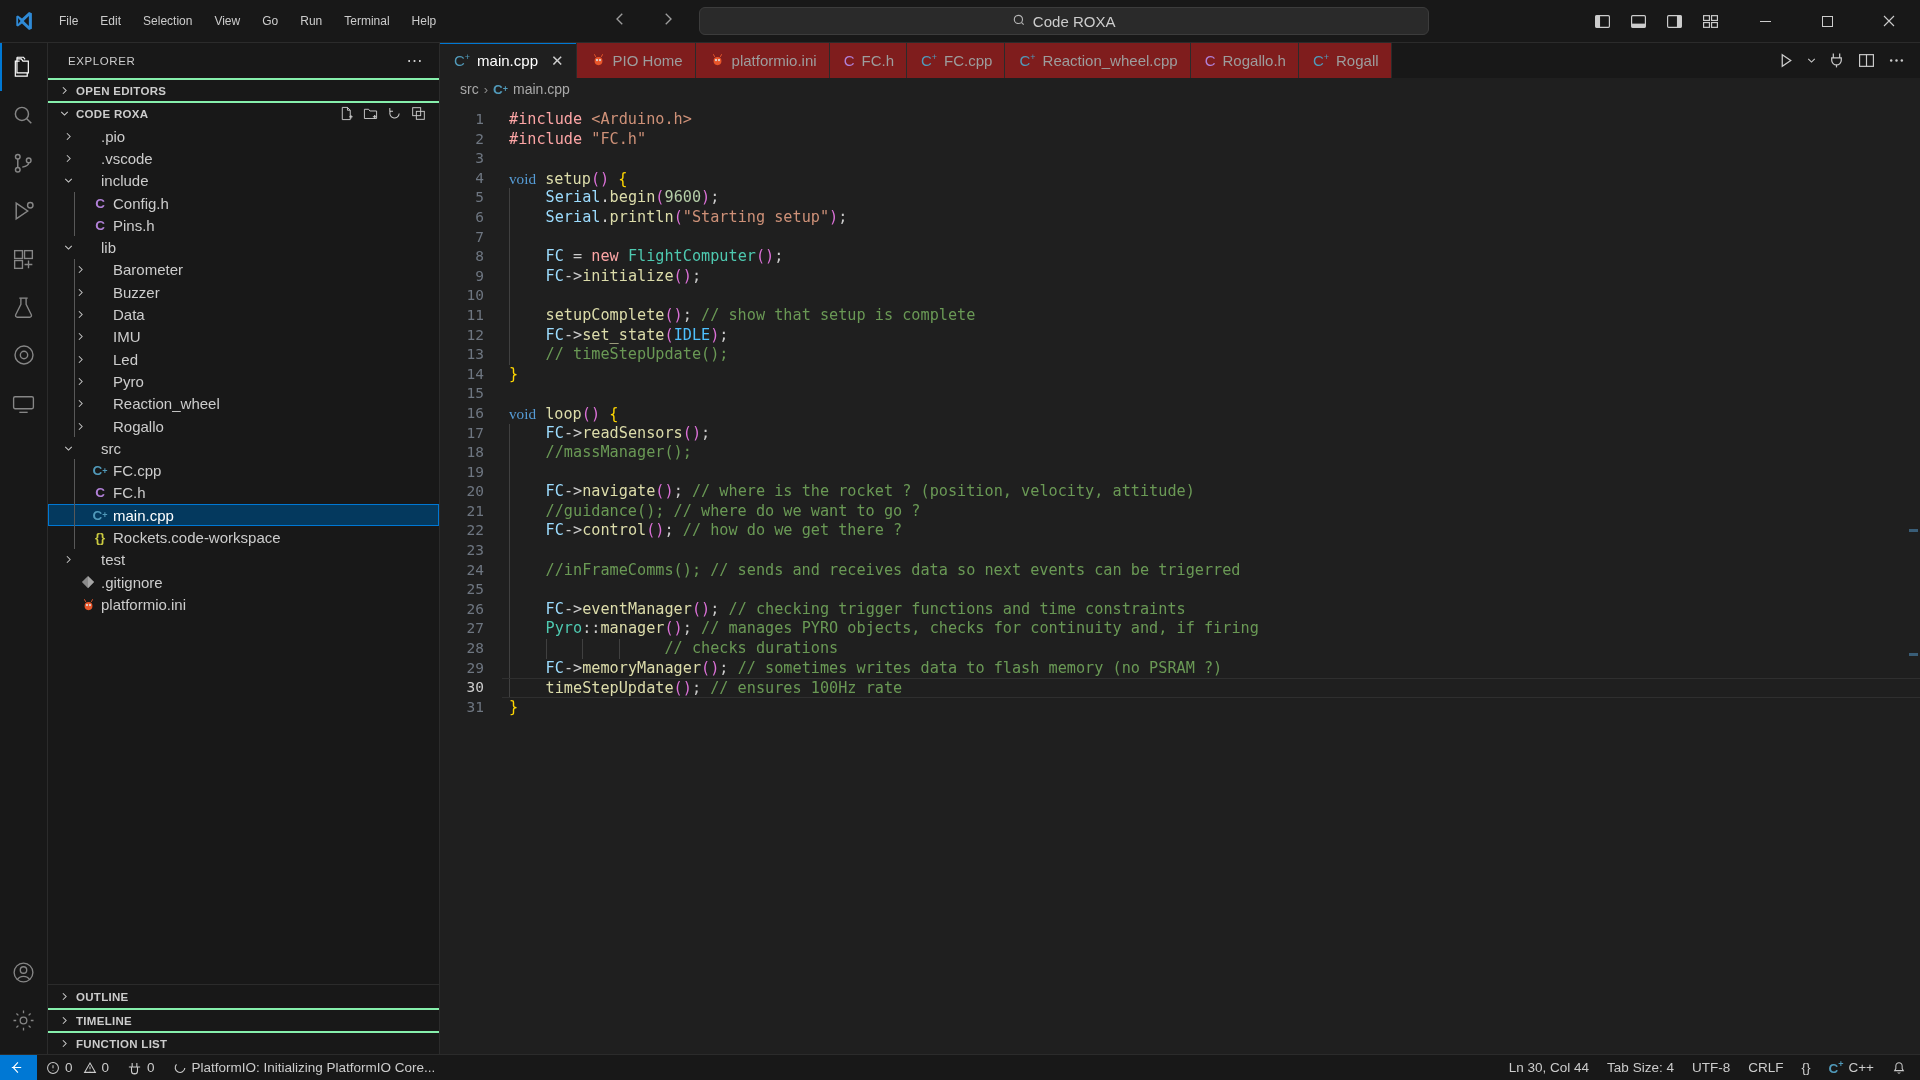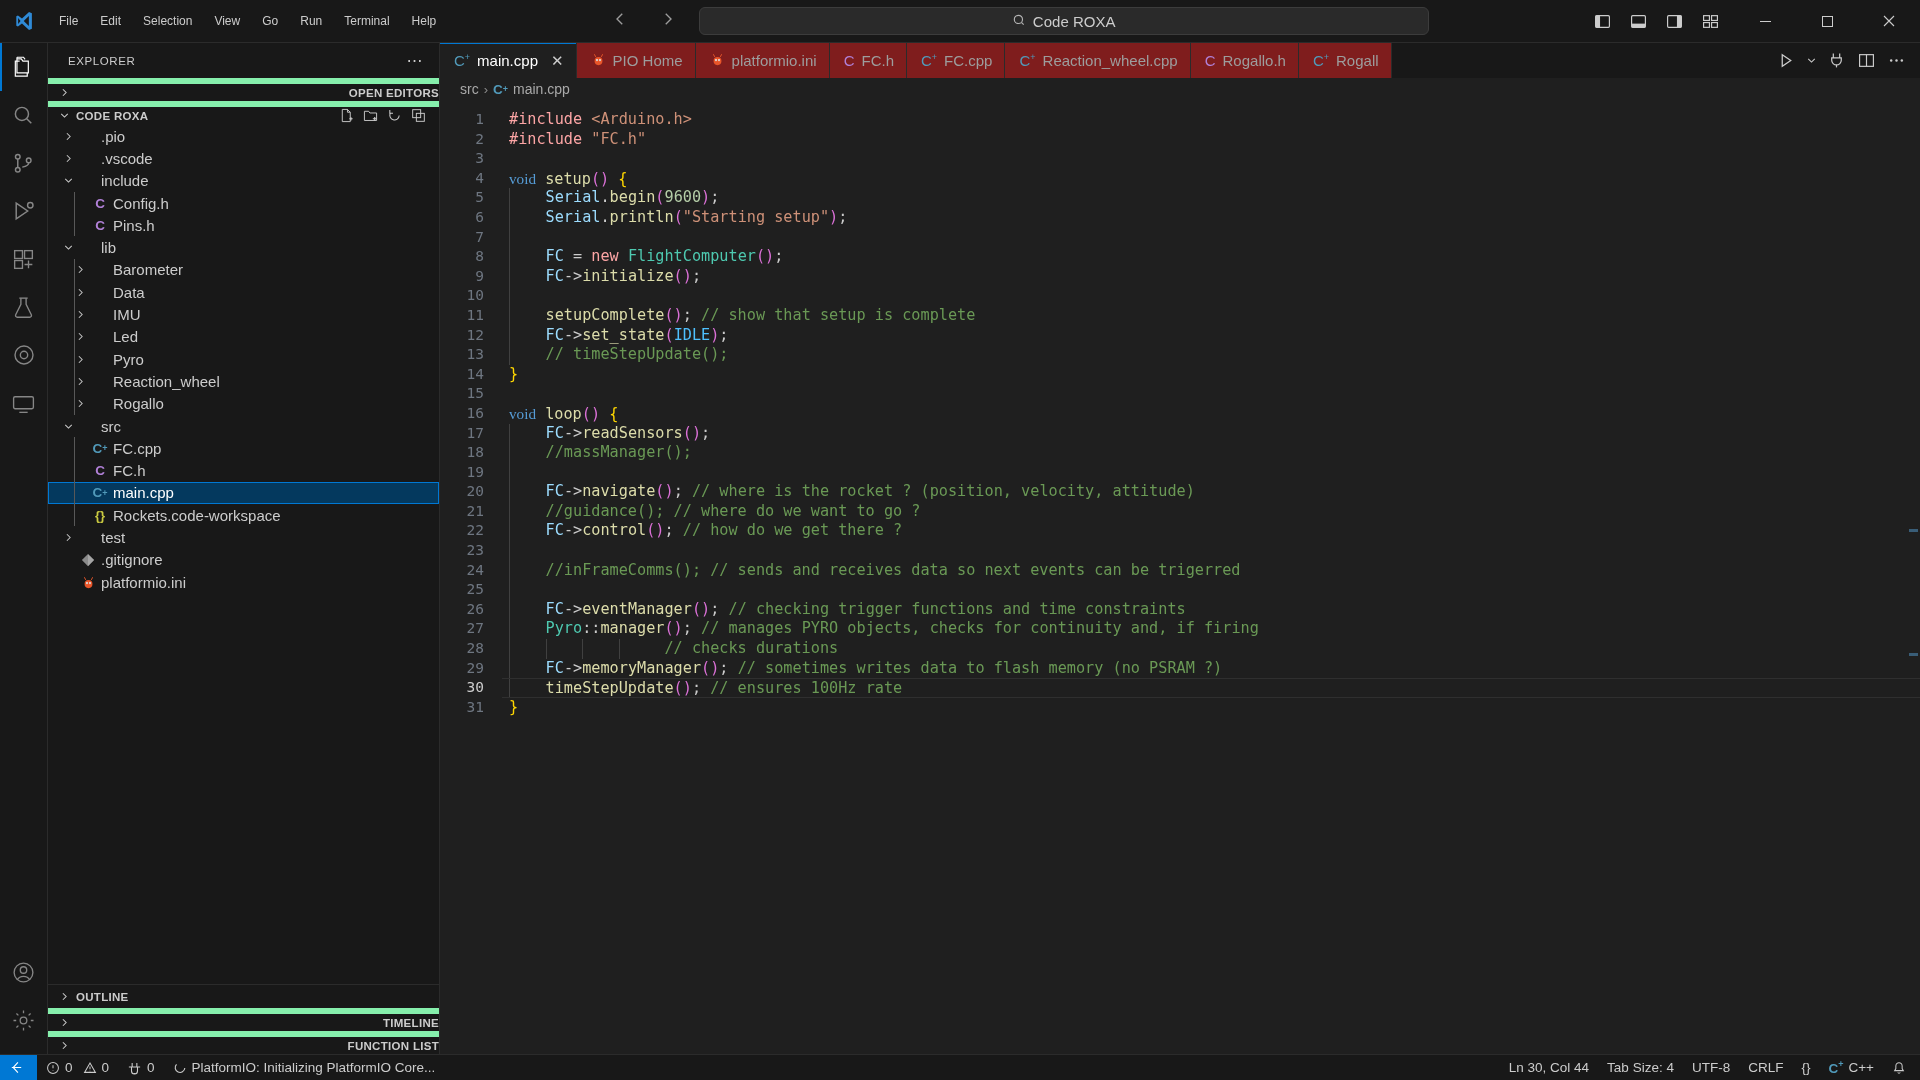--- a/index.html
+++ b/index.html
@@ -63,21 +63,21 @@
   .sb-header {
     height: 35px; display: flex; align-items: center; justify-content: space-between;
     padding: 0 10px 0 20px; font-size: 11.5px; letter-spacing: .6px; color: #cccccc;
   }
   .sb-dots { font-size: 16px; color: #cccccc; padding: 0 6px; }
   .sb-section-head {
     height: 23px; display: flex; align-items: center; font-size: 11.5px; font-weight: bold;
     color: #cccccc; letter-spacing: .3px; padding-left: 8px; gap: 4px;
   }
   .sb-section-head .twisty { width: 16px; display:flex; align-items:center; justify-content:center; }
-  .sb-section-head.bordered { border-top: 6px solid #86efac; justify-content: space-between; }
+  .sb-section-head.bordered { border-top: 2px solid #86efac; }
   .sb-actions { margin-left: auto; display: flex; gap: 2px; padding-right: 10px; }
   .sb-act-ico { width: 22px; height: 22px; display:flex; align-items:center; justify-content:center; }
 
   .tree { flex: 1; overflow: hidden; padding-top: 1px; }
   .row {
     height: 22.3px; display: flex; align-items: center; font-size: 15px; color: #cccccc;
     white-space: nowrap; position: relative;
   }
   .row.selected { background: #04395e; color: #ffffff; outline: 1px solid #0078d4; outline-offset: -1px; }
   .row .tw { width: 17px; display: flex; align-items: center; justify-content: center; flex: 0 0 17px; }
@@ -426,20 +426,31 @@
           </div>
           <div class="row">
             <span style="width: 24px; flex: 0 0 24px;"></span>
             <span class="tw">
               <svg width="13" height="13" viewBox="0 0 16 16" fill="none" stroke="#cccccc" stroke-width="1.25">
                 <path d="M6 4l4 4-4 4"></path>
               </svg>
             </span>
             <span class="ficon"></span>
             <span class="lbl">Barometer</span>
+            <span class="guide" style="left: 26px;"></span>
+          </div>
+          <div class="row">
+            <span style="width: 24px; flex: 0 0 24px;"></span>
+            <span class="tw">
+              <svg width="13" height="13" viewBox="0 0 16 16" fill="none" stroke="#cccccc" stroke-width="1.25">
+                <path d="M6 4l4 4-4 4"></path>
+              </svg>
+            </span>
+            <span class="ficon"></span>
+            <span class="lbl">Buzzer</span>
             <span class="guide" style="left: 26px;"></span>
           </div>
           <div class="row">
             <span style="width: 24px; flex: 0 0 24px;"></span>
             <span class="tw">
               <svg width="13" height="13" viewBox="0 0 16 16" fill="none" stroke="#cccccc" stroke-width="1.25">
                 <path d="M6 4l4 4-4 4"></path>
               </svg>
             </span>
             <span class="ficon"></span>

